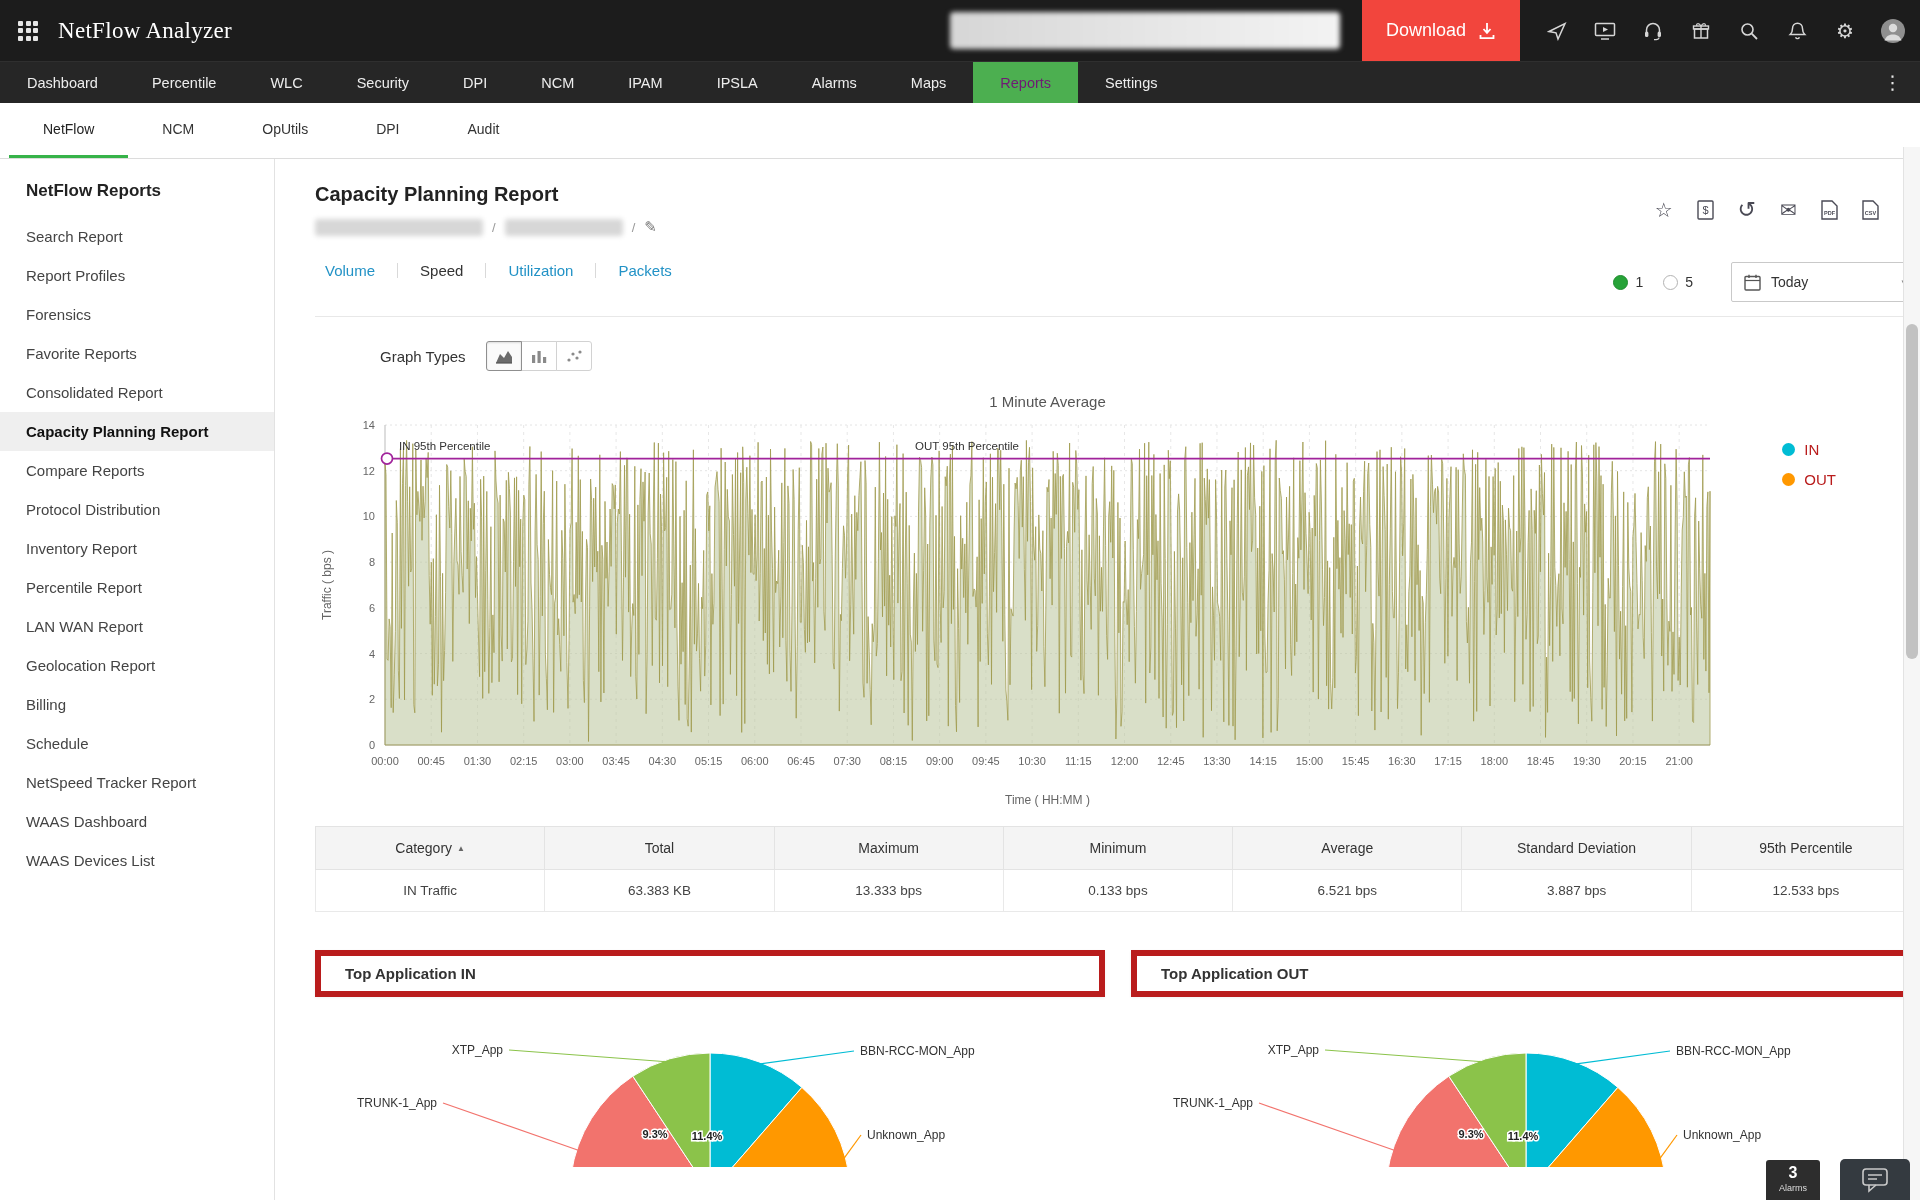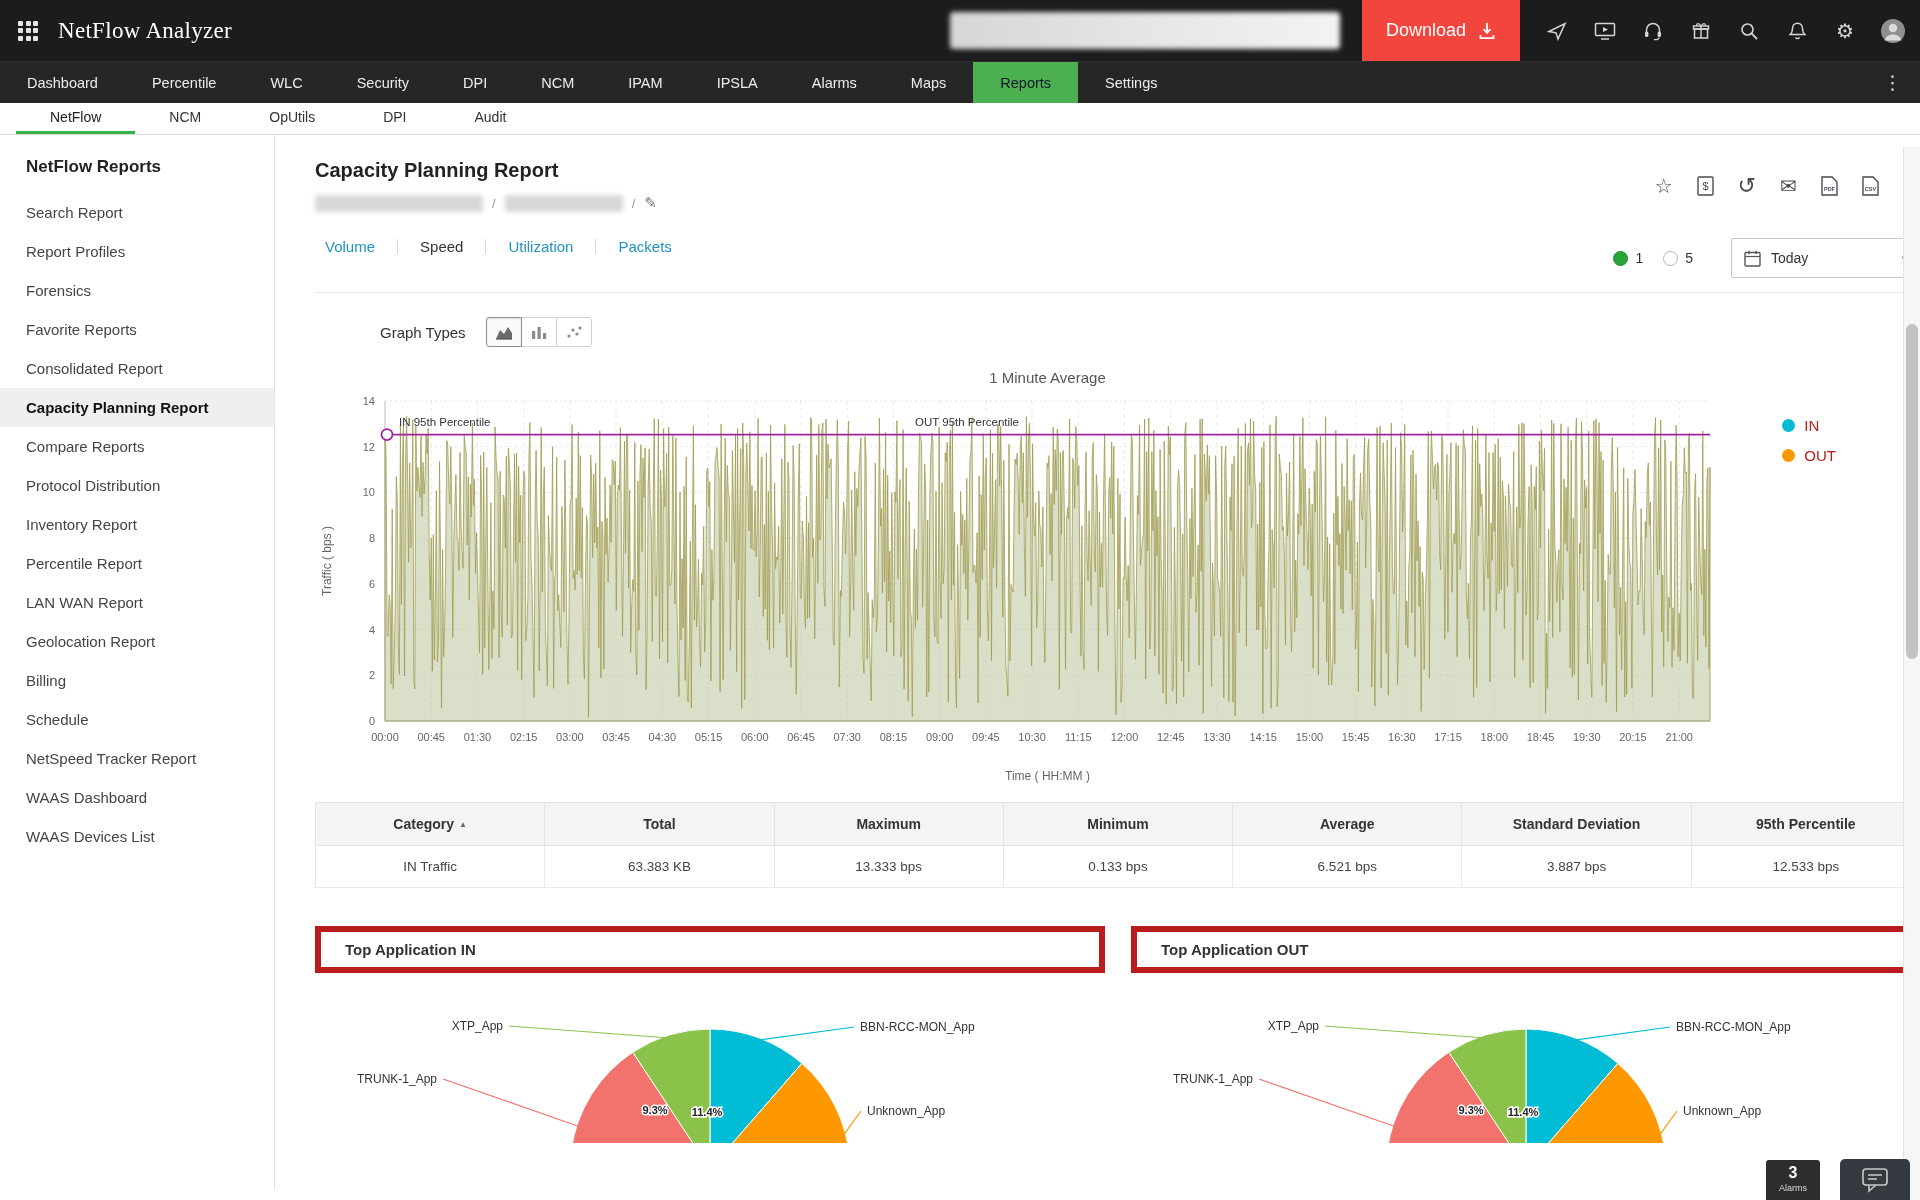--- a/index.html
+++ b/index.html
@@ -10,24 +10,24 @@
 .tb-grid span{width:5px;height:5px;background:#e6e6e6;border-radius:1px}
 .app-title{color:#fff;font-family:"Liberation Serif",serif;font-size:23px;margin-left:6px;letter-spacing:.3px}
 .search-blur{margin-left:auto;width:390px;height:37px;border-radius:4px;background:linear-gradient(90deg,#d6d6d6,#e7e7e7 55%,#f3f3f3);filter:blur(2.5px);cursor:text}
 .download-btn{height:61px;margin-left:8px;border:none;background:#f2453d;color:#fff;font-size:18px;padding:0 24px;display:flex;align-items:center;gap:12px;cursor:pointer;font-family:"Liberation Sans",sans-serif}
 .tb-icons{display:flex;align-items:center;gap:22px;margin-left:10px}
 .tb-icon{width:26px;height:26px;display:flex;align-items:center;justify-content:center;color:#d6d6d6;font-size:20px;cursor:pointer}
 .tb-icon svg{display:block}
 
 .main-nav{height:42px;background:#262626;display:flex;align-items:stretch;border-top:1px solid #2f2f2f;position:relative}
 .nav-item{color:#ededed;font-size:14.5px;display:flex;align-items:center;padding:0 27px;cursor:pointer;white-space:nowrap}
-.nav-item.active{background:#4caf50;color:#0f172a}
+.nav-item.active{background:#4caf50;color:#701a75}
 .nav-kebab{margin-left:auto;color:#e8e8e8;font-size:19px;display:flex;align-items:center;padding:0 18px;cursor:pointer}
 
-.sub-nav{height:32px;background:#fff;border-bottom:1px solid #dcdcdc;display:flex;align-items:stretch;padding-left:16px}
+.sub-nav{height:56px;background:#fff;border-bottom:1px solid #dcdcdc;display:flex;align-items:stretch;padding-left:9px}
 .sub-item{font-size:14px;color:#333;display:flex;align-items:center;padding:0 34px;cursor:pointer;border-bottom:3px solid transparent}
 .sub-item.active{border-bottom-color:#36b349;color:#222}
 
 .page{display:flex;height:1055px}
 .sidebar{width:275px;border-right:1px solid #e2e2e2;padding-top:22px;flex-shrink:0}
 .sidebar h2{font-size:17px;color:#222;margin:0 0 16px 26px}
 .side-item{font-size:15px;color:#444;padding:11px 26px;cursor:pointer;white-space:nowrap}
 .side-item.active{background:#efefef;color:#111;font-weight:bold}
 .content{flex:1;position:relative;padding:24px 45px 0 40px}
 
@@ -69,21 +69,21 @@
 .chart-svg{display:block}
 svg text{font-family:"Liberation Sans",sans-serif}
 .tick{font-size:11px;fill:#666}
 .anno{font-size:11.5px;fill:#333}
 .axis-label{font-size:12px;fill:#666}
 .legend{position:absolute;right:85px;top:48px;display:flex;flex-direction:column;gap:13px}
 .legend-item{display:flex;align-items:center;gap:9px;font-size:15px;color:#b91c1c;cursor:pointer}
 .legend-dot{width:13px;height:13px;border-radius:50%}
 
 .summary-table{width:100%;border-collapse:collapse;margin-top:16px;table-layout:fixed}
-.summary-table th{background:#f4f4f4;border:1px solid #e3e3e3;height:43px;font-size:14px;color:#333;font-weight:bold}
+.summary-table th{background:#f4f4f4;border:1px solid #e3e3e3;height:43px;font-size:14px;color:#333;font-weight:normal}
 .summary-table td{border:1px solid #e9e9e9;height:42px;text-align:center;font-size:13.5px;color:#444}
 .sort-arrow{font-size:8px;color:#666;margin-left:5px;vertical-align:2px}
 
 .panels{margin-top:38px;display:flex;gap:26px}
 .panel{flex:1}
 .panel-header{height:47px;border:6px solid #b91c1c;box-shadow:0 1px 3px rgba(0,0,0,.06);display:flex;align-items:center;padding-left:24px;background:#fff}
 .panel-title{font-size:15px;font-weight:bold;color:#333}
 .panel-body{height:170px;overflow:hidden;position:relative}
 .pie-svg{display:block;margin:0 auto}
 .pie-label{font-size:12px;fill:#333}

